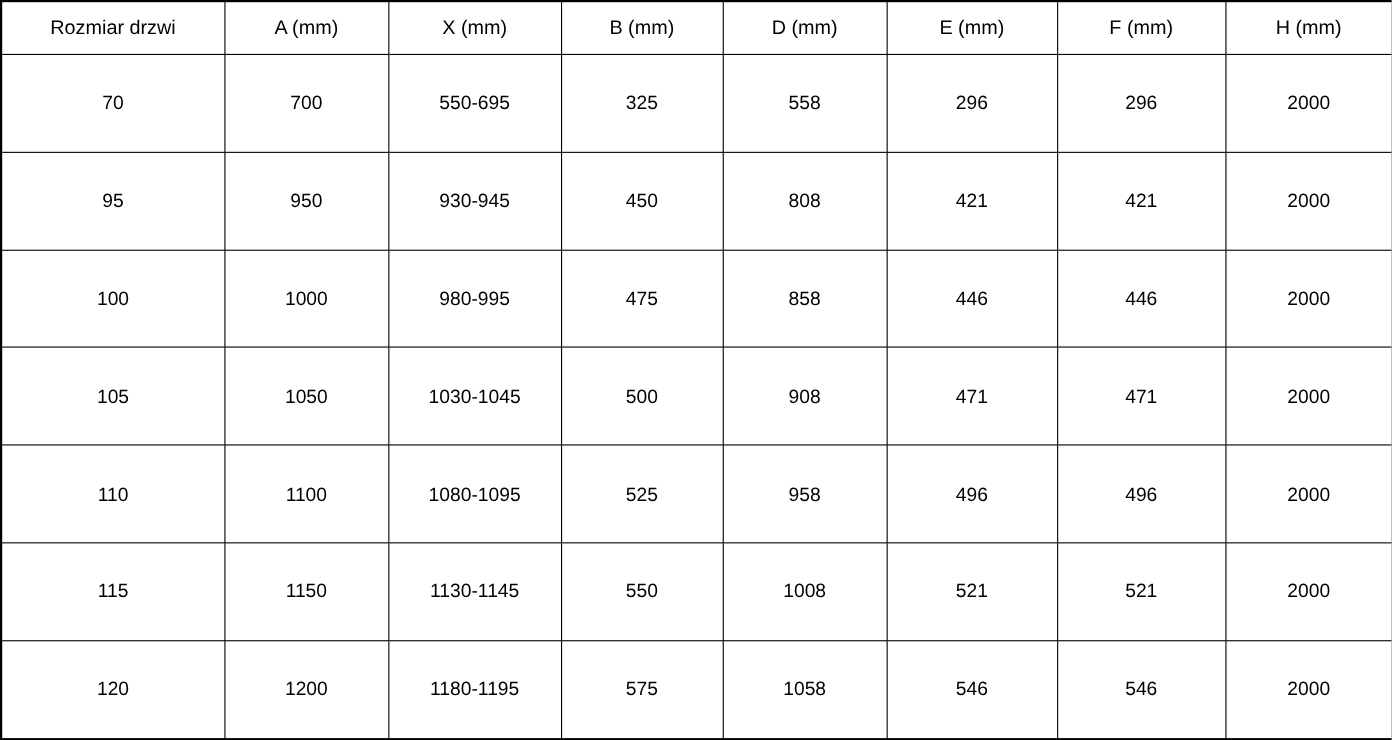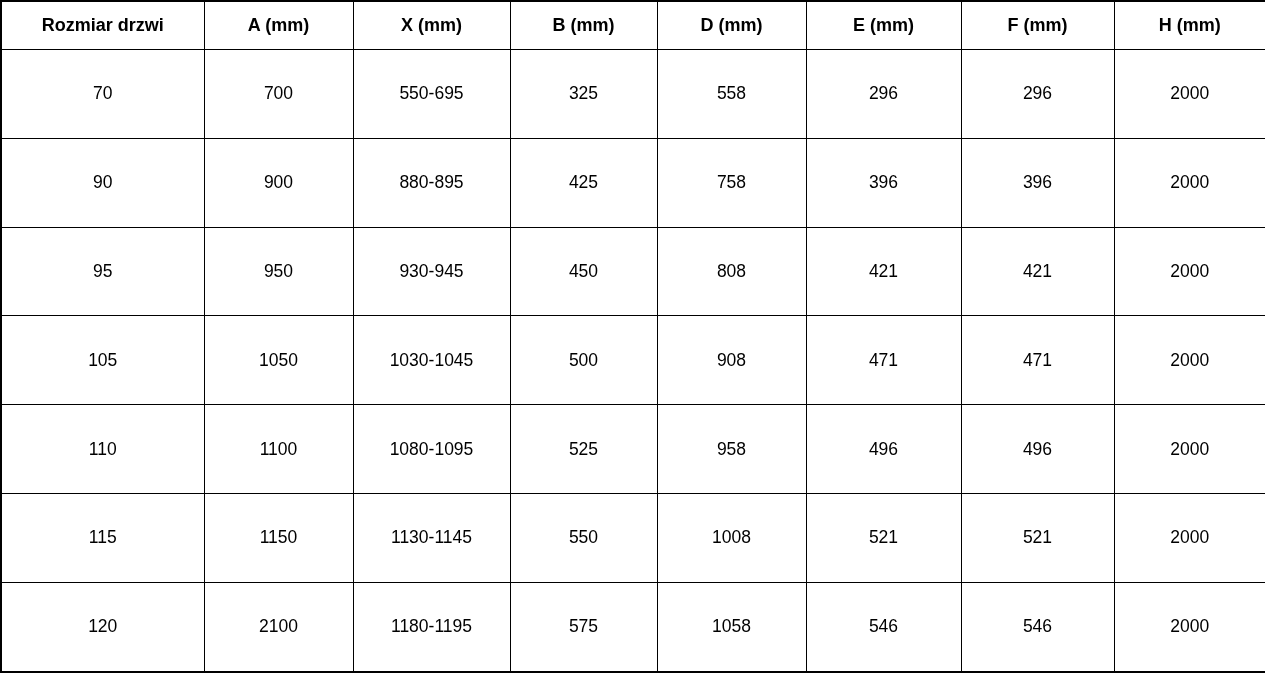--- a/index.html
+++ b/index.html
@@ -23,21 +23,21 @@
   table.size-table td {
     border: 1px solid #000000;
     text-align: center;
     vertical-align: middle;
     padding: 0 4px;
     overflow: hidden;
     white-space: nowrap;
   }
   table.size-table th {
     font-size: 18px;
-    font-weight: bold;
+    font-weight: normal;
     height: 47px;
   }
   table.size-table td {
     font-size: 17.5px;
     font-weight: normal;
     height: 47px;
   }
 </style>
 </head>
 <body>
@@ -70,37 +70,37 @@
         <td>70</td>
         <td>700</td>
         <td>550-695</td>
         <td>325</td>
         <td>558</td>
         <td>296</td>
         <td>296</td>
         <td>2000</td>
       </tr>
       <tr>
-        <td>90</td>
-        <td>900</td>
-        <td>880-895</td>
-        <td>425</td>
-        <td>758</td>
-        <td>396</td>
-        <td>396</td>
-        <td>2000</td>
-      </tr>
-      <tr>
         <td>95</td>
         <td>950</td>
         <td>930-945</td>
         <td>450</td>
         <td>808</td>
         <td>421</td>
         <td>421</td>
+        <td>2000</td>
+      </tr>
+      <tr>
+        <td>100</td>
+        <td>1000</td>
+        <td>980-995</td>
+        <td>475</td>
+        <td>858</td>
+        <td>446</td>
+        <td>446</td>
         <td>2000</td>
       </tr>
       <tr>
         <td>105</td>
         <td>1050</td>
         <td>1030-1045</td>
         <td>500</td>
         <td>908</td>
         <td>471</td>
         <td>471</td>
@@ -121,21 +121,21 @@
         <td>1150</td>
         <td>1130-1145</td>
         <td>550</td>
         <td>1008</td>
         <td>521</td>
         <td>521</td>
         <td>2000</td>
       </tr>
       <tr>
         <td>120</td>
-        <td>2100</td>
+        <td>1200</td>
         <td>1180-1195</td>
         <td>575</td>
         <td>1058</td>
         <td>546</td>
         <td>546</td>
         <td>2000</td>
       </tr>
     </tbody>
 </table>
 

